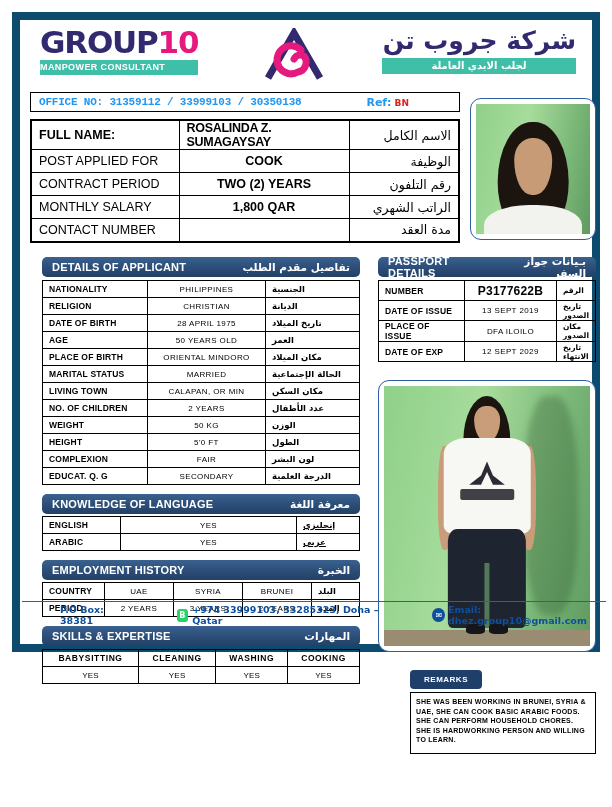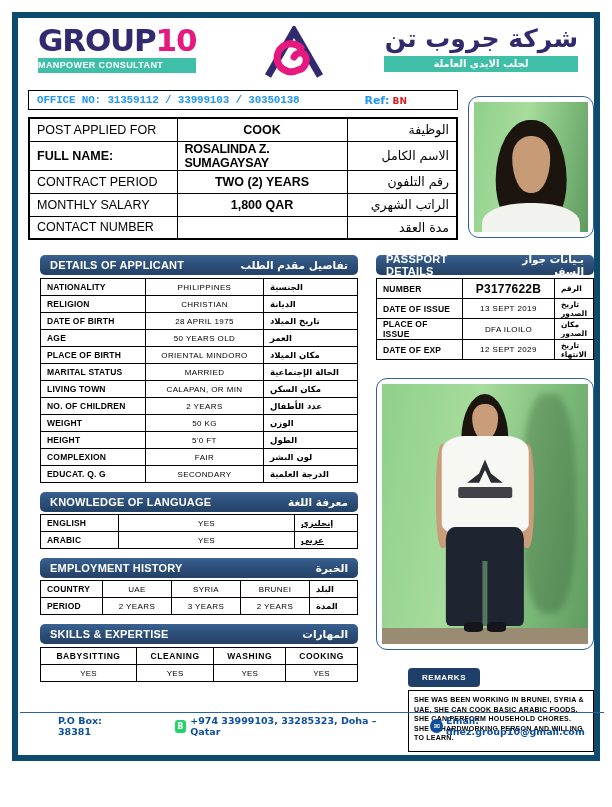--- a/index.html
+++ b/index.html
@@ -8,22 +8,22 @@
     width: 612px;
     height: 807px;
     background: #ffffff;
     font-family: "Liberation Sans", sans-serif;
     overflow: hidden;
   }
 
   .page {
     position: absolute;
     left: 12px; top: 12px;
-    width: 588px; height: 749px;
-    border: 6px solid #0c4a6e;
+    width: 588px; height: 640px;
+    border: 8px solid #0c4a6e;
     background: #ffffff;
   }
 
   
   .header {
     position: relative;
     height: 66px;
     padding: 6px 10px 0 10px;
     display: flex;
     align-items: flex-start;
@@ -387,28 +387,28 @@
     <span class="office-no">OFFICE NO: 31359112 / 33999103 / 30350138</span>
     <span class="ref-wrap">
       <span class="ref-lbl">Ref:</span>
       <span class="ref-val">BN</span>
     </span>
   </div>
 
   <table class="info-table">
     <tbody>
         <tr>
+      <td class="lbl-en-b">FULL NAME:</td>
+      <td class="val-name">ROSALINDA Z. SUMAGAYSAY</td>
+      <td class="lbl-ar lbl-ar-top">الاسم الكامل</td>
+    </tr>
+    <tr>
       <td class="lbl-en">POST APPLIED FOR</td>
       <td class="val-c">COOK</td>
       <td class="lbl-ar">الوظيفة</td>
-    </tr>
-    <tr>
-      <td class="lbl-en-b">FULL NAME:</td>
-      <td class="val-name">ROSALINDA Z. SUMAGAYSAY</td>
-      <td class="lbl-ar lbl-ar-top">الاسم الكامل</td>
     </tr>
     <tr>
       <td class="lbl-en">CONTRACT PERIOD</td>
       <td class="val-c">TWO (2) YEARS</td>
       <td class="lbl-ar">رقم التلفون</td>
     </tr>
     <tr>
       <td class="lbl-en">MONTHLY SALARY</td>
       <td class="val-c">1,800 QAR</td>
       <td class="lbl-ar">الراتب الشهري</td>

